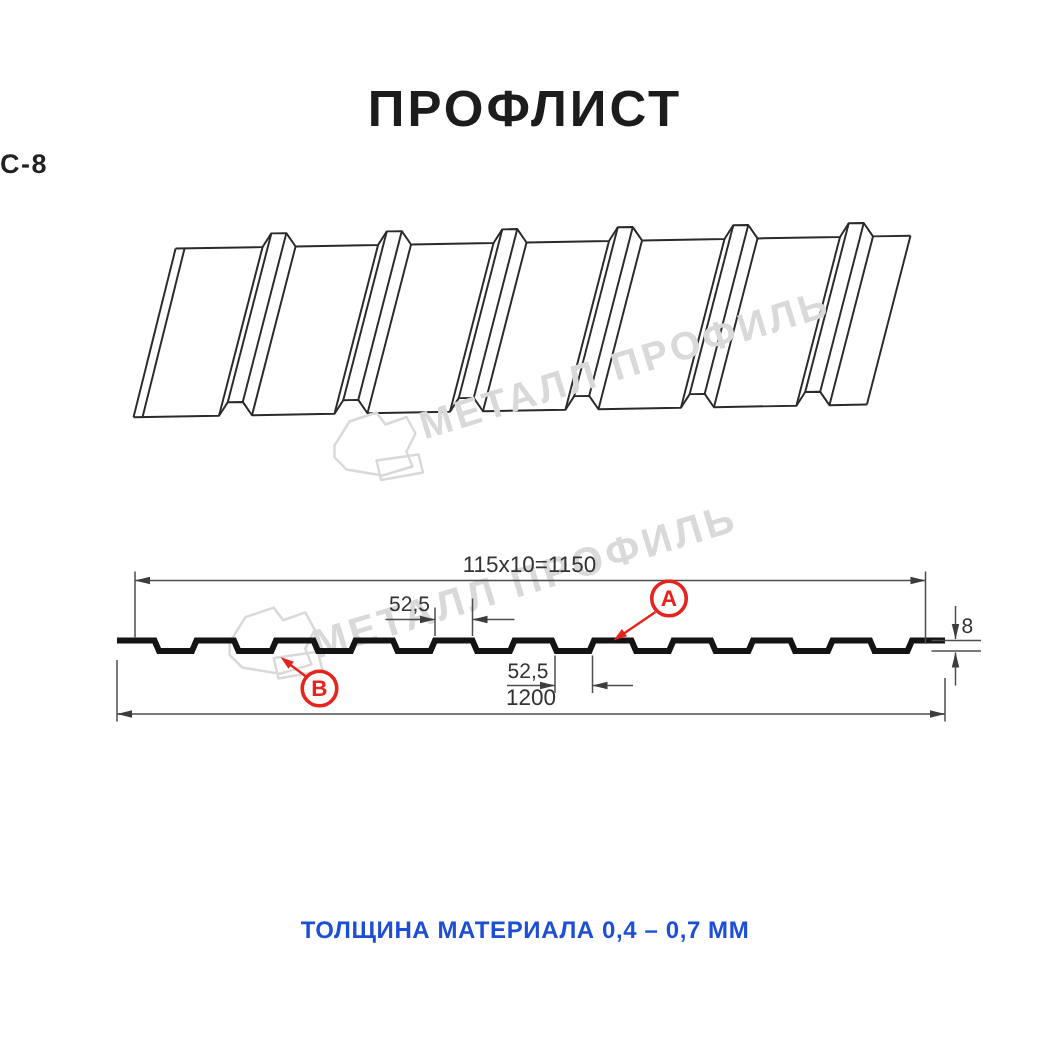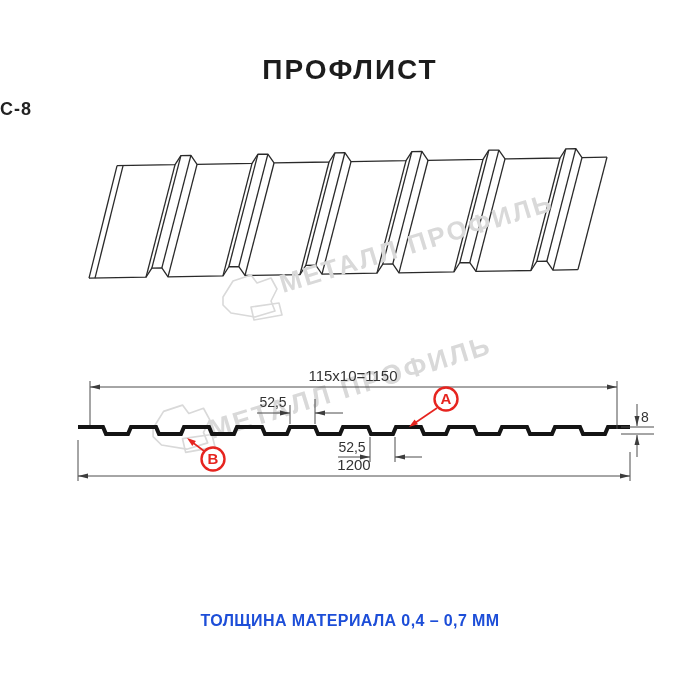--- a/index.html
+++ b/index.html
@@ -2,21 +2,21 @@
 <html><head>
 <meta charset="utf-8">
 <style>
   html,body{margin:0;padding:0;background:#ffffff;}
   .page{
     position:relative;width:700px;height:700px;background:#ffffff;
     font-family:"Liberation Sans", sans-serif;overflow:hidden;
   }
   .title{
     position:absolute;top:54px;left:0;width:700px;text-align:center;
-    font-size:28px;font-weight:bold;letter-spacing:2px;color:#1c1c1c;
+    font-size:34px;font-weight:bold;letter-spacing:2px;color:#1c1c1c;
   }
   .subtitle{
     position:absolute;top:99px;left:0;width:700px;text-align:left;
     font-size:18px;font-weight:bold;letter-spacing:1px;color:#222222;
   }
   .footer-note{
     position:absolute;top:612px;left:0;width:700px;text-align:center;
     font-size:16px;font-weight:bold;letter-spacing:0.4px;color:#1d4ed8;
   }
   svg.stage{position:absolute;left:0;top:0;}

